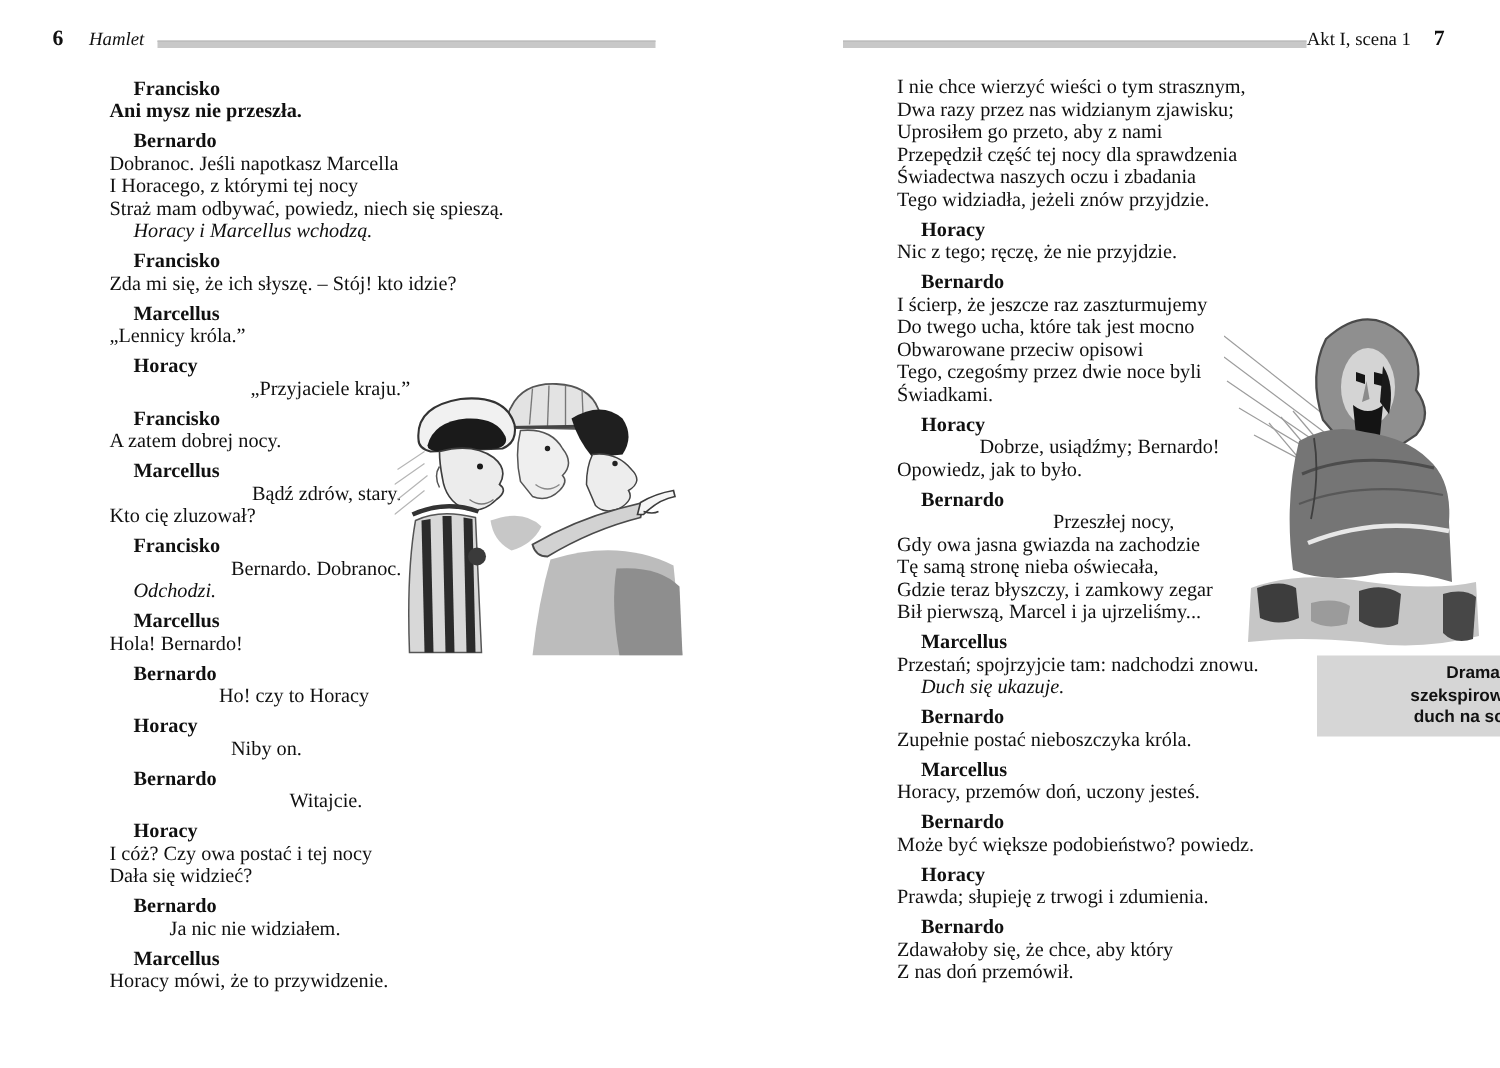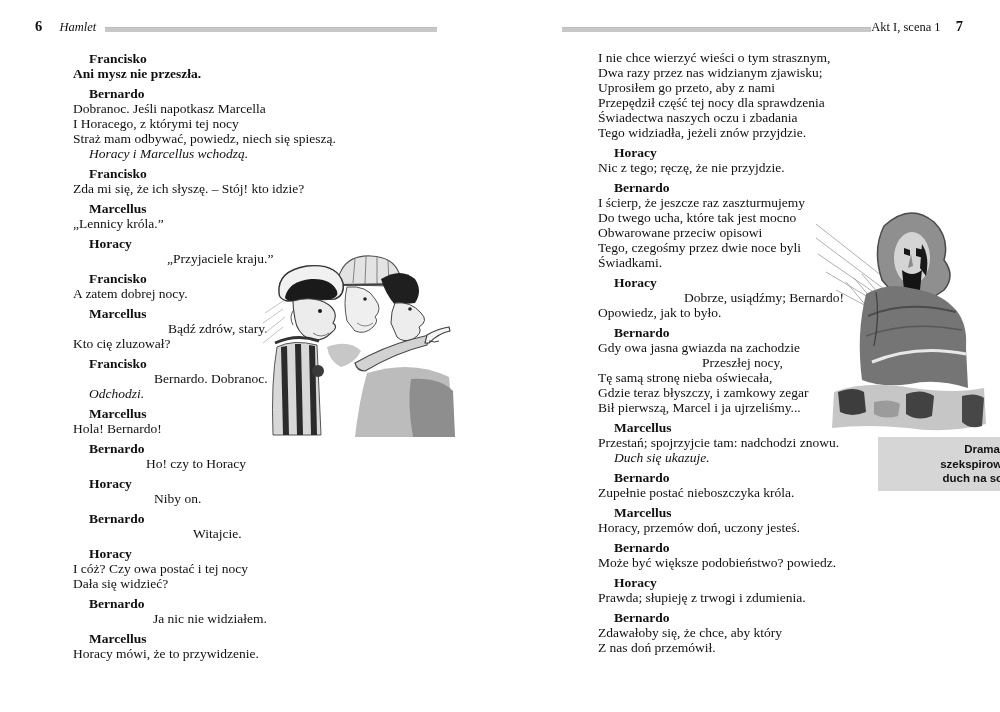--- a/index.html
+++ b/index.html
@@ -86,46 +86,46 @@
     <div class="blk speaker">Bernardo</div>
     <div class="blk line" style="margin-left: 73px;">Ho! czy to Horacy</div>
     <div class="blk speaker">Horacy</div>
     <div class="blk line" style="margin-left: 81px;">Niby on.</div>
     <div class="blk speaker">Bernardo</div>
     <div class="blk line" style="margin-left: 120px;">Witajcie.</div>
     <div class="blk speaker">Horacy</div>
     <div class="blk line">I cóż? Czy owa postać i tej nocy</div>
     <div class="blk line">Dała się widzieć?</div>
     <div class="blk speaker">Bernardo</div>
-    <div class="blk line" style="margin-left: 80px;">Ja nic nie widziałem.</div>
+    <div class="blk line" style="margin-left: 40px;">Ja nic nie widziałem.</div>
     <div class="blk speaker">Marcellus</div>
     <div class="blk line">Horacy mówi, że to przywidzenie.</div>
   </div>
 
 <div class="col" id="col-right">
     <div class="blk line">I nie chce wierzyć wieści o tym strasznym,</div>
     <div class="blk line">Dwa razy przez nas widzianym zjawisku;</div>
     <div class="blk line">Uprosiłem go przeto, aby z nami</div>
     <div class="blk line">Przepędził część tej nocy dla sprawdzenia</div>
     <div class="blk line">Świadectwa naszych oczu i zbadania</div>
     <div class="blk line">Tego widziadła, jeżeli znów przyjdzie.</div>
     <div class="blk speaker">Horacy</div>
     <div class="blk line">Nic z tego; ręczę, że nie przyjdzie.</div>
     <div class="blk speaker">Bernardo</div>
     <div class="blk line">I ścierp, że jeszcze raz zaszturmujemy</div>
     <div class="blk line">Do twego ucha, które tak jest mocno</div>
     <div class="blk line">Obwarowane przeciw opisowi</div>
     <div class="blk line">Tego, czegośmy przez dwie noce byli</div>
     <div class="blk line">Świadkami.</div>
     <div class="blk speaker">Horacy</div>
-    <div class="blk line" style="margin-left: 86px;">Dobrze, usiądźmy; Bernardo!</div>
+    <div class="blk line" style="margin-left: 55px;">Dobrze, usiądźmy; Bernardo!</div>
     <div class="blk line">Opowiedz, jak to było.</div>
     <div class="blk speaker">Bernardo</div>
+    <div class="blk line" style="margin-left: 104px;">Przeszłej nocy,</div>
     <div class="blk line">Gdy owa jasna gwiazda na zachodzie</div>
-    <div class="blk line" style="margin-left: 104px;">Przeszłej nocy,</div>
     <div class="blk line">Tę samą stronę nieba oświecała,</div>
     <div class="blk line">Gdzie teraz błyszczy, i zamkowy zegar</div>
     <div class="blk line">Bił pierwszą, Marcel i ja ujrzeliśmy...</div>
     <div class="blk speaker">Marcellus</div>
     <div class="blk line">Przestań; spojrzyjcie tam: nadchodzi znowu.</div>
     <div class="blk stage">Duch się ukazuje.</div>
     <div class="blk speaker">Bernardo</div>
     <div class="blk line">Zupełnie postać nieboszczyka króla.</div>
     <div class="blk speaker">Marcellus</div>
     <div class="blk line">Horacy, przemów doń, uczony jesteś.</div>

